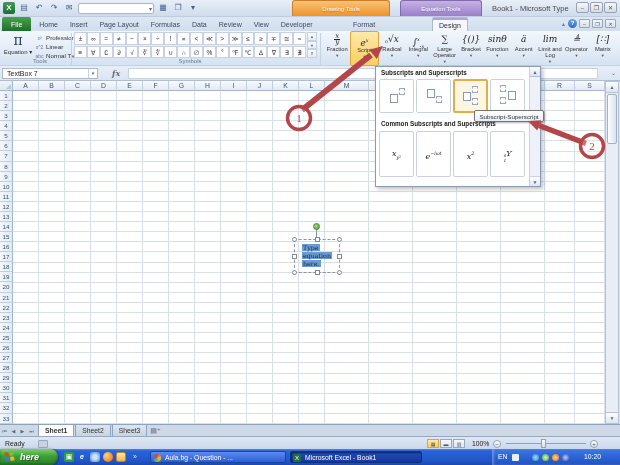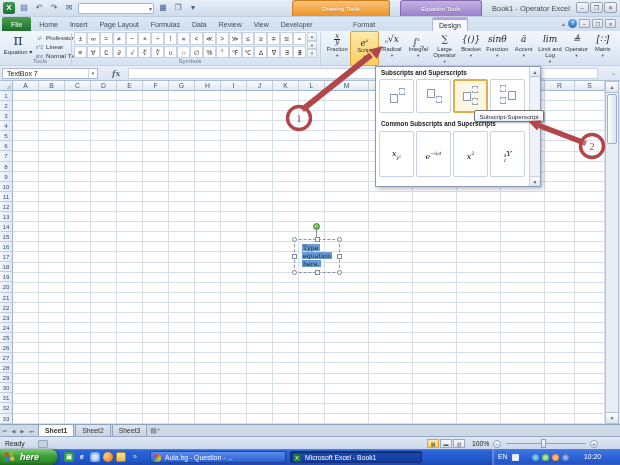--- a/index.html
+++ b/index.html
@@ -185,21 +185,21 @@
       <div class="qbtn">↶</div>
       <div class="qbtn">↷</div>
       <div class="qbtn">✉</div>
       <div class="qat-combo"></div>
       <div class="qbtn">▦</div>
       <div class="qbtn">❐</div>
       <div class="qbtn">▾</div>
     </div>
     <div class="ctx-header" id="ctx-drawing">Drawing Tools</div>
     <div class="ctx-header" id="ctx-equation">Equation Tools</div>
-    <div id="win-title">Book1 - Operator Excel</div>
+    <div id="win-title">Book1 - Microsoft Type</div>
     <div class="win-btns">
       <div class="win-btn">–</div>
       <div class="win-btn">❐</div>
       <div class="win-btn">✕</div>
     </div>
   </div>
 
   <div id="tabrow">
     <span class="tab" id="file-tab">File</span>
     <span id="normal-tabs"><span class="tab">Home</span><span class="tab">Insert</span><span class="tab">Page Layout</span><span class="tab">Formulas</span><span class="tab">Data</span><span class="tab">Review</span><span class="tab">View</span><span class="tab">Developer</span></span>

